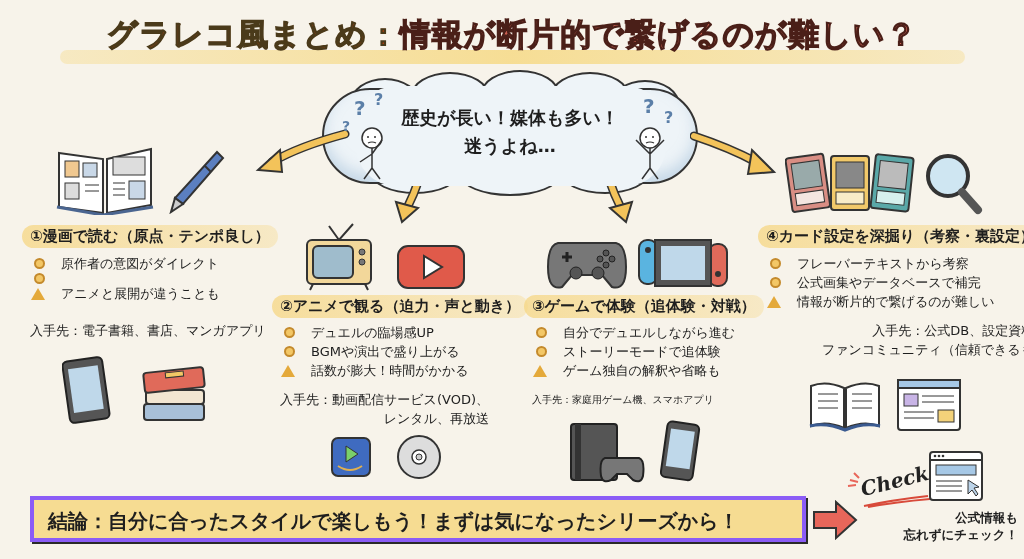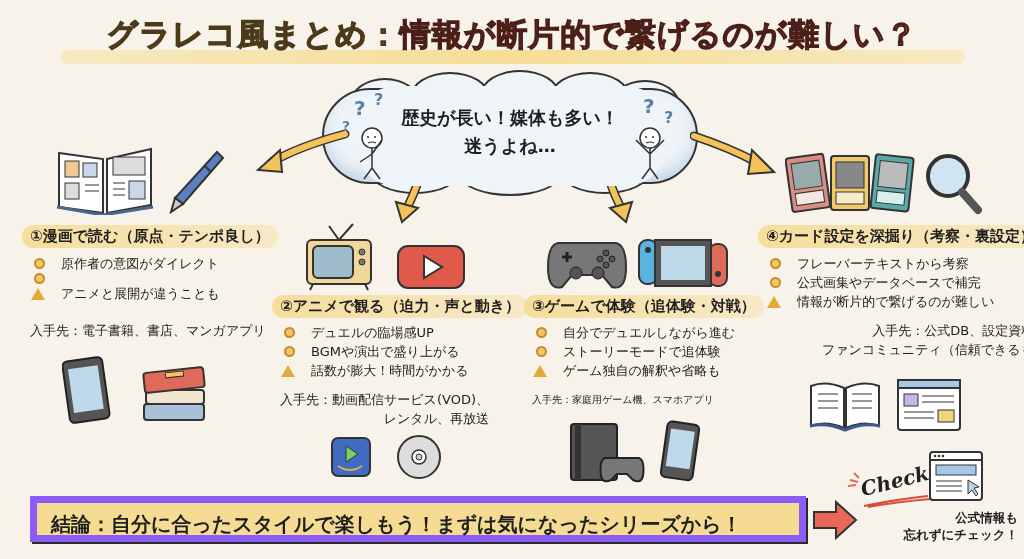--- a/index.html
+++ b/index.html
@@ -60,21 +60,21 @@
     width: 0; height: 0; border-left: 7px solid transparent; border-right: 7px solid transparent;
     border-bottom: 12px solid #e4a93a; flex: none; position: relative;
   }
   .source { font-size: 13px; line-height: 19px; white-space: nowrap; text-align: right; }
   .source .indent { padding-left: 56px; display: block; }
 
   
   .conclusion {
     left: 30px; top: 496px; width: 776px; height: 46px;
     background: #f6dc92;
-    border: 7px solid #8b5cf6;
+    border: 4px solid #8b5cf6;
     box-shadow: 2px 2px 0 #2a2a2a;
     font-size: 20px; font-weight: bold; line-height: 42px; padding-left: 14px;
     white-space: nowrap;
   }
   .check-word {
     left: 860px; top: 468px; font-family: "DejaVu Serif", serif; font-style: italic;
     font-size: 20px; font-weight: bold; transform: rotate(-14deg); color: #222;
   }
   .check-caption {
     left: 868px; top: 509px; width: 150px; text-align: right;

